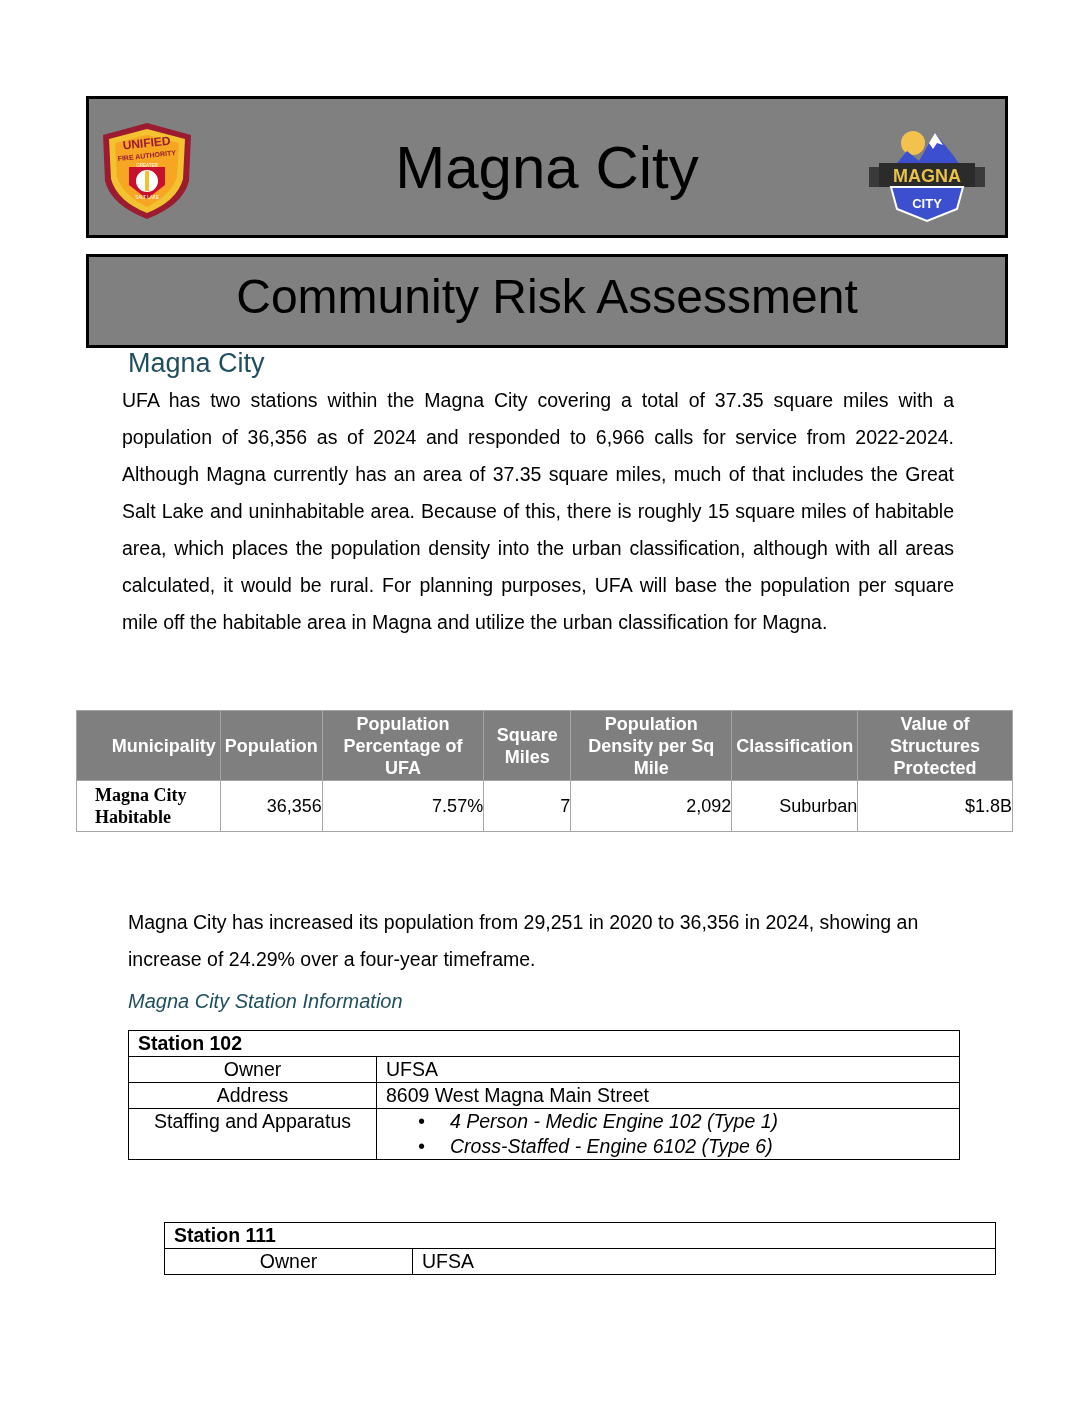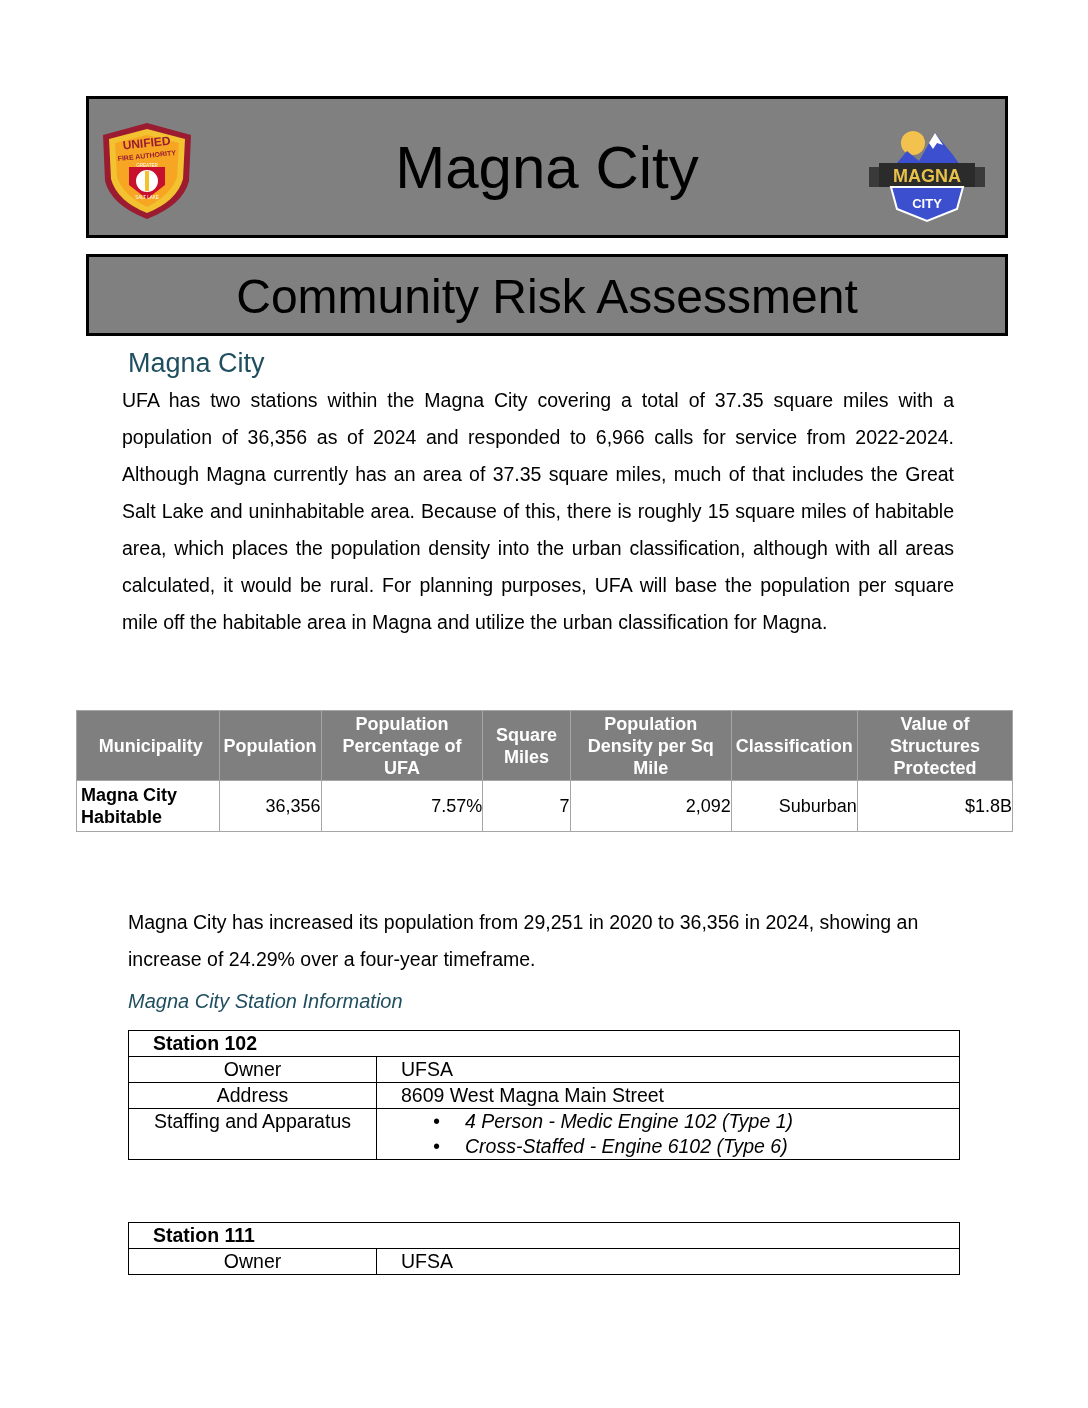--- a/index.html
+++ b/index.html
@@ -16,21 +16,21 @@
       background: #808080; border: 3px solid #000;
     }
     .banner-title {
       position: absolute; left: 0; right: 0; top: 34px; text-align: center;
       font-size: 60px; color: #000; letter-spacing: 0px;
     }
     .logo-ufa { position: absolute; left: 10px; top: 22px; width: 96px; height: 100px; }
     .logo-magna { position: absolute; left: 768px; top: 18px; width: 140px; height: 110px; }
 
     .subbanner {
-      position: absolute; left: 86px; top: 254px; width: 922px; height: 82px;
+      position: absolute; left: 86px; top: 254px; width: 922px; height: 94px;
       background: #808080; border: 3px solid #000;
     }
     .subbanner-title {
       position: absolute; left: 0; right: 0; top: 12px; text-align: center;
       font-size: 48px; color: #000;
     }
 
     .section-heading {
       position: absolute; left: 128px; top: 348px;
       font-size: 27px; color: #1f4e5f;
@@ -43,44 +43,44 @@
     
     .muni-table {
       position: absolute; left: 76px; top: 710px; width: 937px;
       border-collapse: collapse; font-size: 18px;
     }
     .muni-table th {
       background: #7f7f7f; color: #fff; font-weight: bold;
       border: 1px solid #a6a6a6; text-align: center; line-height: 22px;
       height: 70px; padding: 0 4px;
     }
-    .muni-table th.first { text-align: center; padding-left: 10px; }
+    .muni-table th.first { text-align: right; padding-left: 10px; }
     .muni-table td {
       border: 1px solid #a6a6a6; text-align: right; height: 51px; line-height: 22px;
     }
-    .muni-table td.first { text-align: left; padding-left: 4px; font-weight: bold; }
+    .muni-table td.first { text-align: left; padding-left: 18px; font-weight: bold; font-family: Liberation Serif, serif; }
     .muni-table tr.row-alt td { background: #bfbfbf; }
     .muni-table tr.row-white td { background: #ffffff; }
 
     .growth-para {
       position: absolute; left: 128px; top: 904px; width: 832px;
       font-size: 19.5px; line-height: 37px; color: #000;
     }
     .sub-heading {
       position: absolute; left: 128px; top: 990px;
       font-size: 20px; font-style: italic; color: #1f4e5f;
     }
 
     
     .station-table {
       position: absolute; left: 128px; width: 832px;
       border-collapse: collapse; font-size: 19.5px;
     }
     .station-table td {
-      border: 1px solid #000; padding: 0 24px; line-height: 25px; vertical-align: top;
+      border: 1px solid #000; padding: 0 9px; line-height: 25px; vertical-align: top;
     }
     .station-table td.label { width: 248px; text-align: center; }
     .station-table td.head { font-weight: bold; }
     .bullets { list-style: none; padding-left: 32px; }
     .bullets li { position: relative; padding-left: 32px; font-style: italic; }
     .bullets li::before {
       content: "•"; position: absolute; left: 0; top: 0;
     }
   </style>
 </head>
@@ -171,21 +171,21 @@
       <td>
         <ul class="bullets">
           <li>4 Person - Medic Engine 102 (Type 1)</li>
           <li>Cross-Staffed - Engine 6102 (Type 6)</li>
         </ul>
       </td>
     </tr>
   </tbody>
     </table>
 
-  <table class="station-table" style="top:1222px;">
+  <table class="station-table" style="top:1222px;margin-left:36px;">
     <tbody>
         <tr>
       <td class="head" colspan="2">Station 111</td>
     </tr>
     <tr>
       <td class="label">Owner</td>
       <td>UFSA</td>
     </tr>
   </tbody>
     </table>

